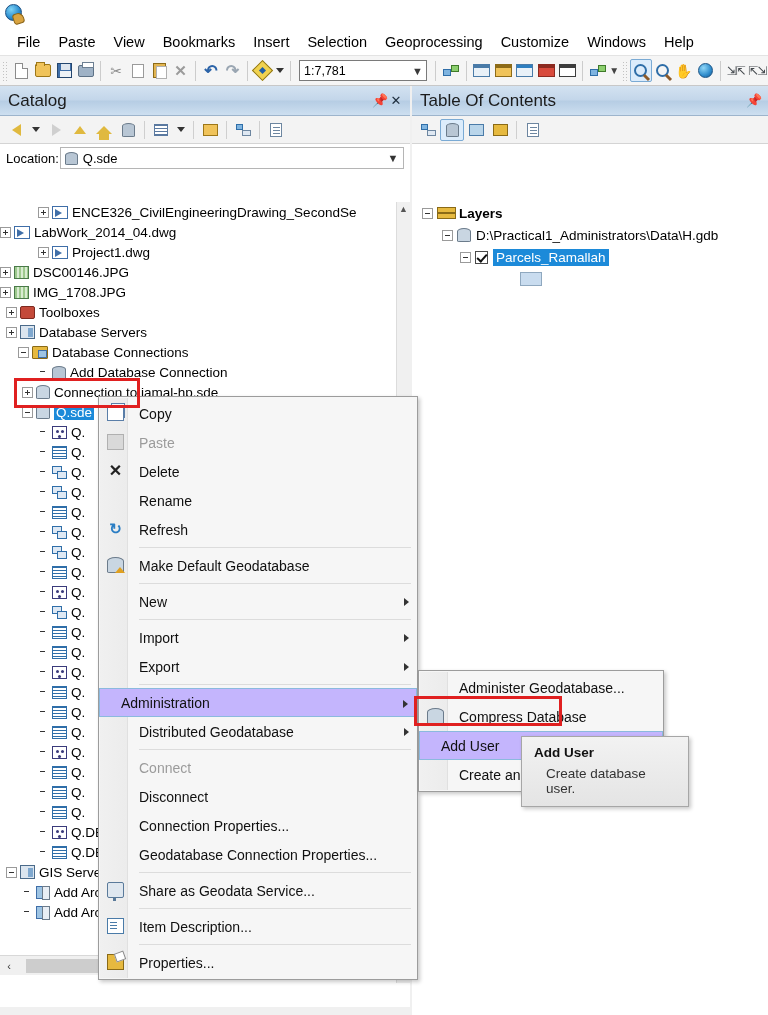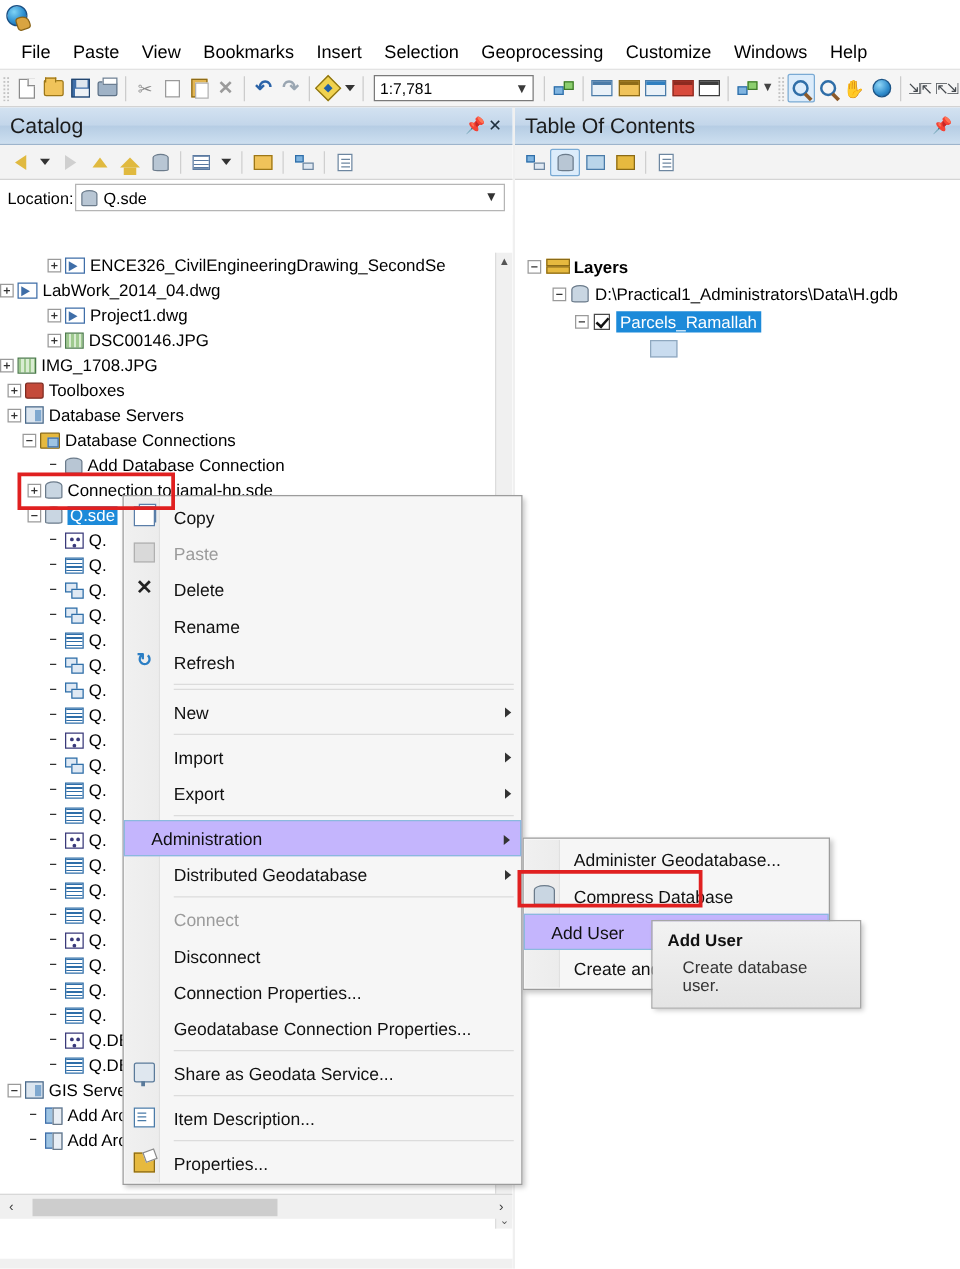--- a/index.html
+++ b/index.html
@@ -508,21 +508,21 @@
             <div class="trow" style="">
               <span class="twist plus"></span>
               <span class="ticon n-dwg"></span>
               <span class="tlabel">LabWork_2014_04.dwg</span>
             </div>
             <div class="trow" style="padding-left: 38px;">
               <span class="twist plus"></span>
               <span class="ticon n-dwg"></span>
               <span class="tlabel">Project1.dwg</span>
             </div>
-            <div class="trow" style="padding-left: 38px;">
+            <div class="trow" style="">
               <span class="twist plus"></span>
               <span class="ticon n-jpg"></span>
               <span class="tlabel">DSC00146.JPG</span>
             </div>
             <div class="trow" style="">
               <span class="twist plus"></span>
               <span class="ticon n-jpg"></span>
               <span class="tlabel">IMG_1708.JPG</span>
             </div>
             <div class="trow" style="padding-left: 6px; text-align: center;">
@@ -760,20 +760,24 @@
       <span>Delete</span>
     </div>
     <div class="ctxitem">
       <span>Rename</span>
     </div>
     <div class="ctxitem">
       <span class="cico cm-refresh">↻</span>
       <span>Refresh</span>
     </div>
     <div class="ctxsep"></div>
+    <div class="ctxitem">
+      <span class="cico cm-defgdb"></span>
+      <span>Make Default Geodatabase</span>
+    </div>
     <div class="ctxsep"></div>
     <div class="ctxitem">
       <span>New</span>
       <span class="sub"></span>
     </div>
     <div class="ctxsep"></div>
     <div class="ctxitem">
       <span>Import</span>
       <span class="sub"></span>
     </div>

